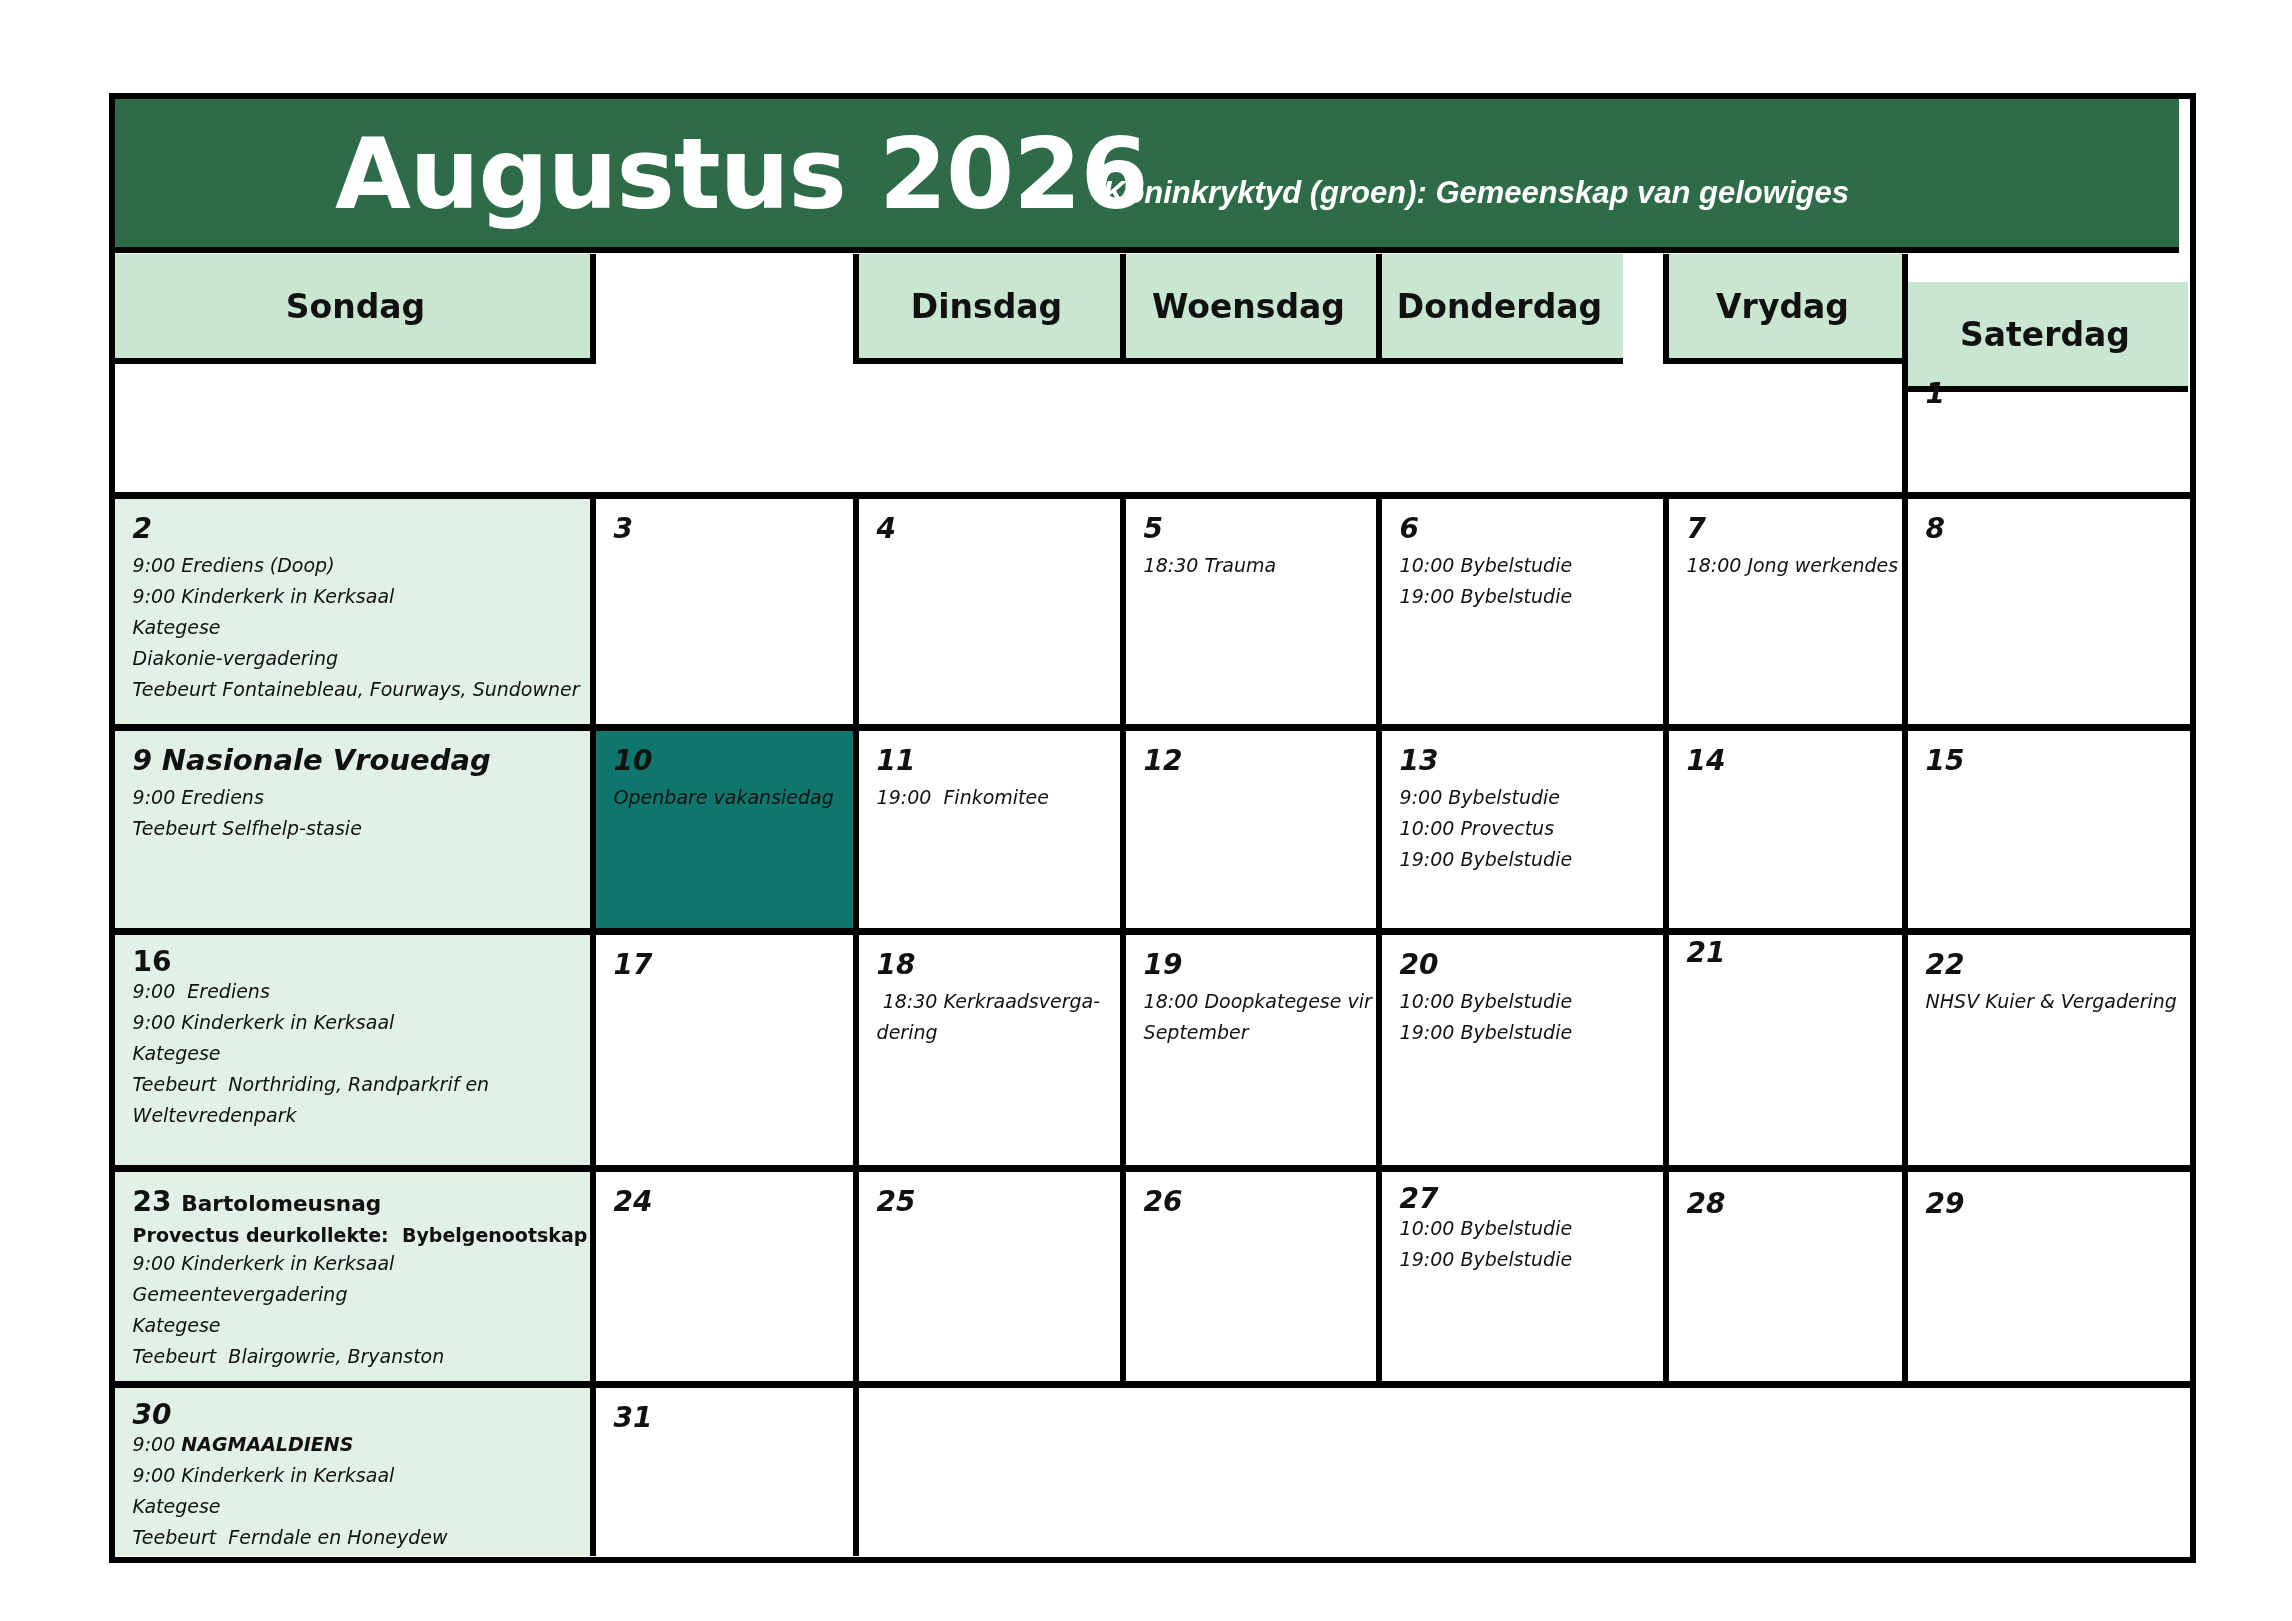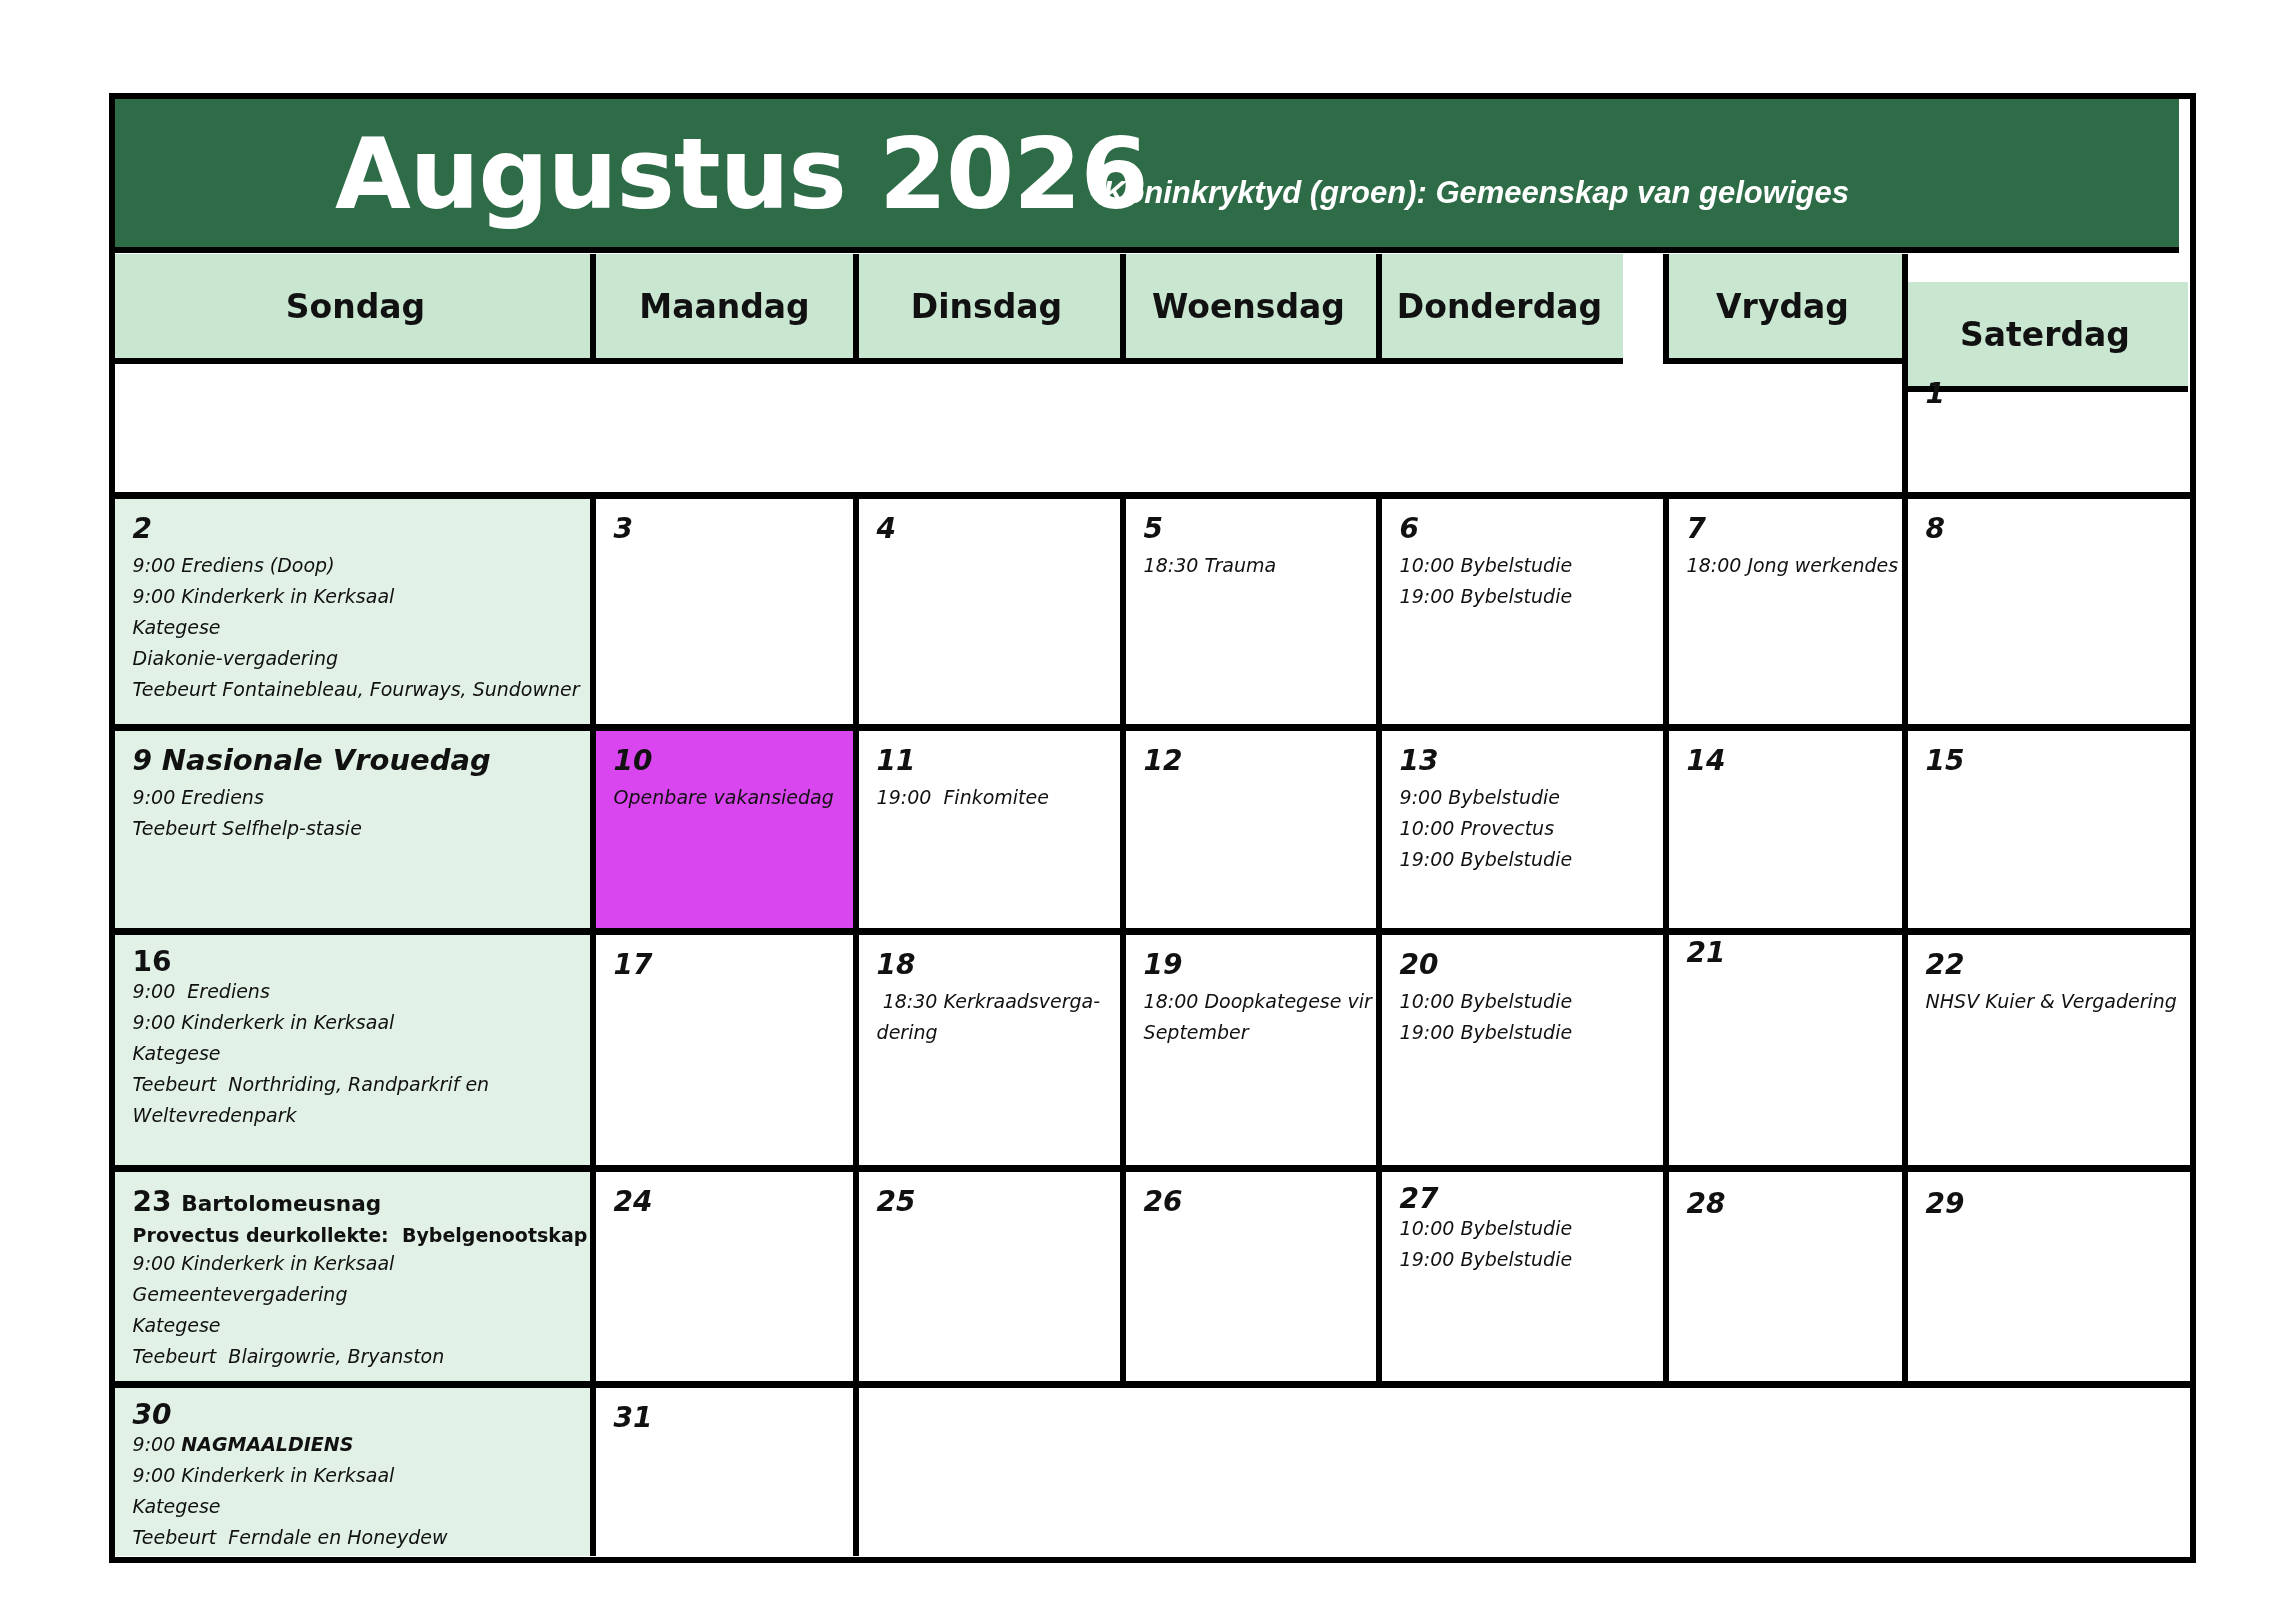--- a/index.html
+++ b/index.html
@@ -30,21 +30,21 @@
     display: flex; align-items: center; justify-content: center;
     font-family: "DejaVu Sans", sans-serif; font-weight: bold; font-size: 33px;
     box-sizing: border-box; border-bottom: 6.9px solid #000;
   }
   .vline { position: absolute; width: 5.9px; background: #000; }
   .hline { position: absolute; height: 6.9px; background: #000; }
   .cell {
     position: absolute; box-sizing: border-box; padding: 11.8px 13.7px 0 17.6px; overflow: hidden;
   }
   .cell.sun { background: #e1f1e6; }
-  .cell.holiday { background: #d946ef; }
+  .cell.holiday { background: #0f766e; }
   .daynum {
     font-family: "DejaVu Sans", sans-serif; font-weight: bold; font-style: italic;
     font-size: 28px; line-height: 35px; display: block;
   }
   .daynum.upright { font-style: normal; }
   .daynum .dname { font-size: 29px; }
   .daynum .dname.small { font-size: 21.6px; font-style: normal; }
   .ev {
     font-family: "DejaVu Sans", sans-serif; font-style: italic; font-size: 19px;
     line-height: 31px; display: block; white-space: nowrap; color: #111;
@@ -57,21 +57,20 @@
 <body>
 
 <div class="cal">
 
   <div class="title-band">
     <div class="title-main">Augustus 2026</div>
     <div class="title-sub">Koninkryktyd (groen): Gemeenskap van gelowiges</div>
   </div>
 
   <div class="dh" style="left:0;width:481px;">Sondag</div>
-  <div class="dh" style="left:481px;width:257px;">Maandag</div>
   <div class="dh" style="left:738px;width:267px;">Dinsdag</div>
   <div class="dh" style="left:1005px;width:257px;">Woensdag</div>
   <div class="dh" style="left:1261px;width:247px;">Donderdag</div>
   <div class="dh" style="left:1548px;width:239px;">Vrydag</div>
   <div class="dh" style="left:1787px;width:286px;margin-top:28px;">Saterdag</div>
 
   <div class="cell" style="left:1793px;top:265px;width:280px;height:128px;">
     <span class="daynum">1</span>
   </div>
 

